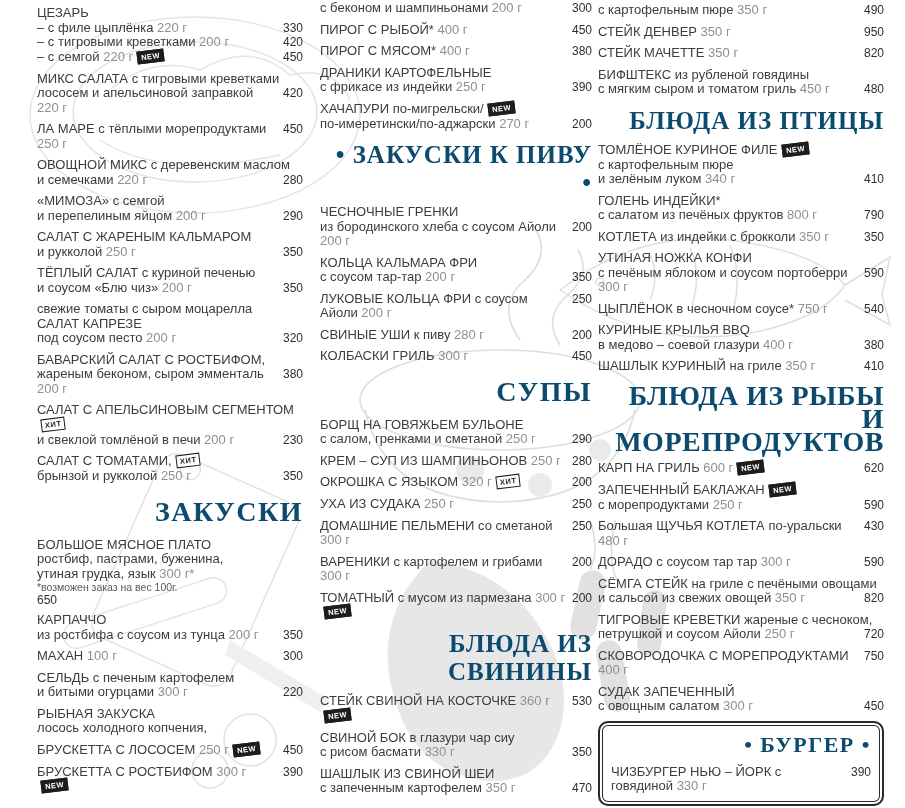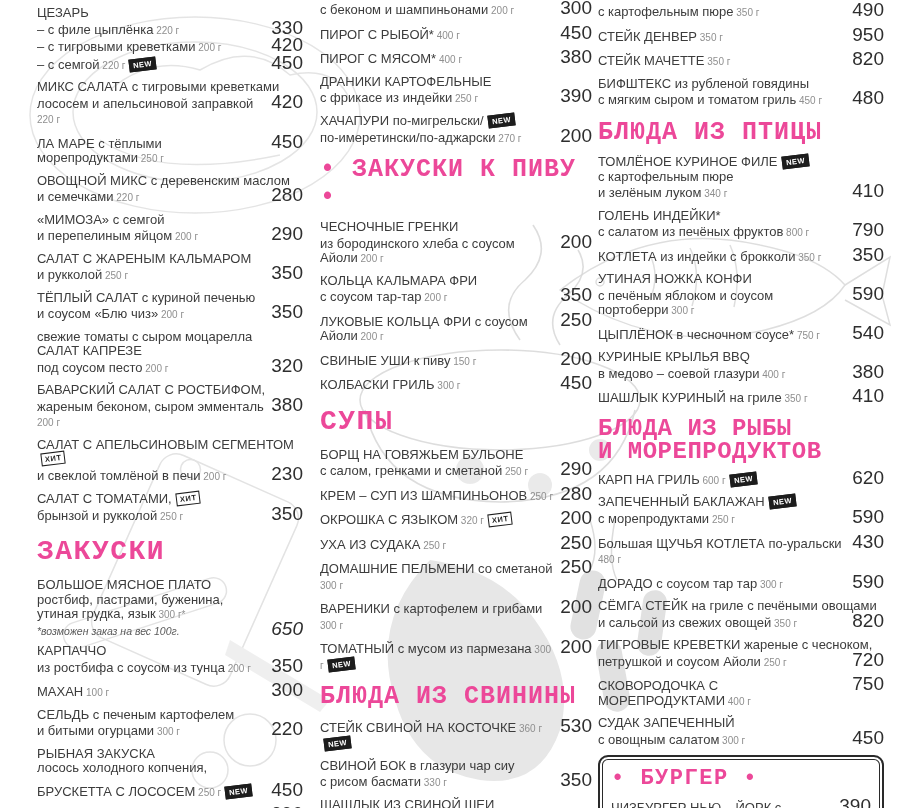--- a/index.html
+++ b/index.html
@@ -9,33 +9,33 @@
   }
   #menu{position:relative;width:905px;height:597px;}
   #decor{position:absolute;left:0;top:0;z-index:0;pointer-events:none;}
   .col{position:absolute;top:0;z-index:1;}
   .col1{left:37px;width:266px;padding-top:6px;}
   .col2{left:320px;width:272px;padding-top:1px;}
   .col3{left:598px;width:286px;padding-top:3px;}
   .item{margin-bottom:7px;}
   .row{display:flex;align-items:baseline;font-size:13px;line-height:14.5px;color:#3c3c3c;}
   .txt{flex:1;padding-right:6px;}
-  .price{font-size:19px;color:#2e2e2e;white-space:nowrap;}
-  .w{font-size:10px;color:#8f8f8f;}
+  .price{font-size:12px;color:#2e2e2e;white-space:nowrap;}
+  .w{font-size:13px;color:#8f8f8f;}
   .row.small{font-size:10.5px;line-height:12.5px;}
-  .row.ital{font-style:italic;color:#5a5a5a;}
+  .row.ital{color:#5a5a5a;flex-direction:column;}
   .badge{display:inline-block;font-size:7.5px;font-weight:bold;line-height:9px;
     padding:1px 3px;transform:rotate(-7deg);margin-left:4px;letter-spacing:.5px;position:relative;top:-2px;}
   .badge.new{background:#1d1d1d;color:#fff;border:1px solid #1d1d1d;}
   .badge.hit{background:#fff;color:#1d1d1d;border:1px solid #1d1d1d;}
-  .section{font-family:Liberation Mono, monospace;font-weight:bold;
-    text-align:left;color:#ec4899;letter-spacing:1.5px;margin:10px 0 8px;}
+  .section{font-family:Liberation Serif, serif;font-weight:bold;
+    text-align:right;color:#0c4a6e;letter-spacing:1.5px;margin:10px 0 8px;}
   .section.xl{font-size:28px;line-height:36px;}
   .section.lg{font-size:25px;line-height:28px;letter-spacing:1px;}
-  .section.md{font-size:24px;line-height:23px;letter-spacing:.5px;}
+  .section.md{font-size:28px;line-height:23px;letter-spacing:.5px;}
   .burger-box{border:2px solid #2a2a2a;border-radius:10px;padding:7px 11px 8px;
     box-shadow:inset 0 0 0 2px #fff,inset 0 0 0 3px #2a2a2a;margin:6px 0 10px;background:#fff;}
   .burger-box .section{font-size:22px;line-height:26px;margin:2px 0 7px;}
   .burger-box .item{margin-bottom:2px;}
 </style>
 </head>
 <body>
 
 <div id="menu">
   <svg id="decor" width="905" height="808" viewBox="0 0 905 808" aria-hidden="true">
@@ -307,21 +307,21 @@
         </div>
       </div>
       <div class="item">
         <div class="row">
           <span class="txt"><span>ЛУКОВЫЕ КОЛЬЦА ФРИ с соусом Айоли</span><span class="w"> 200 г</span></span>
           <span class="price">250</span>
         </div>
       </div>
       <div class="item">
         <div class="row">
-          <span class="txt"><span>СВИНЫЕ УШИ к пиву</span><span class="w"> 150 г</span></span>
+          <span class="txt"><span>СВИНЫЕ УШИ к пиву</span><span class="w"> 280 г</span></span>
           <span class="price">200</span>
         </div>
       </div>
       <div class="item">
         <div class="row">
           <span class="txt"><span>КОЛБАСКИ ГРИЛЬ</span><span class="w"> 300 г</span></span>
           <span class="price">450</span>
         </div>
       </div>
       <div class="section xl">

